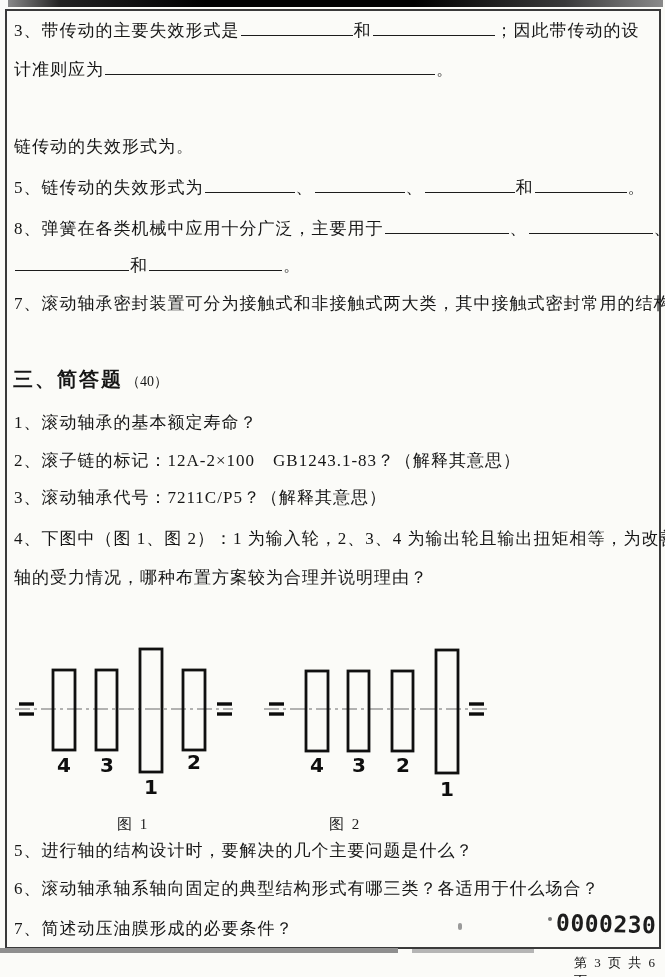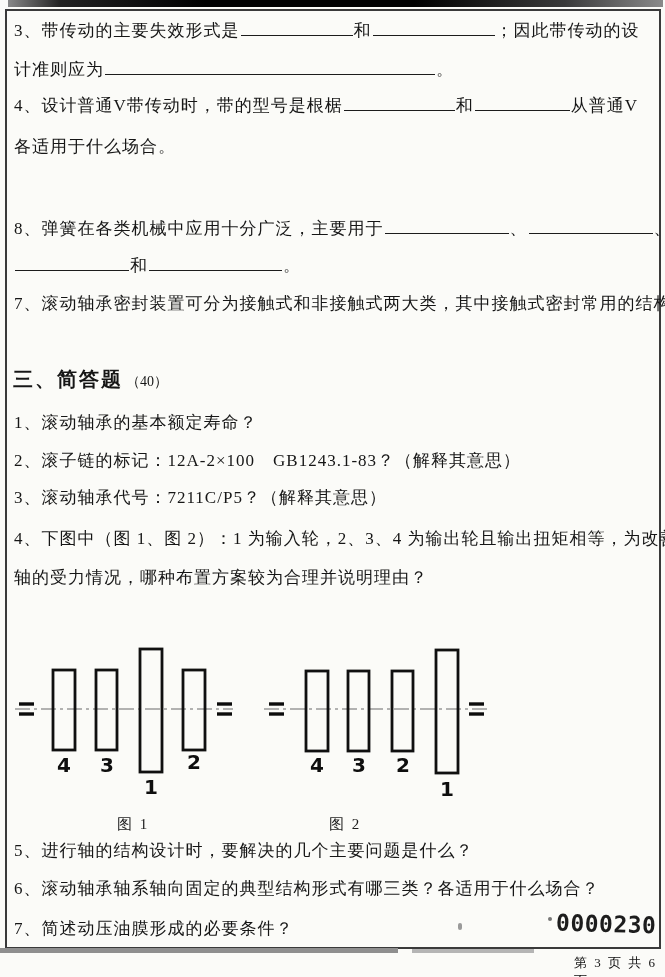--- a/index.html
+++ b/index.html
@@ -37,24 +37,24 @@
 
   <div class="top-smudge"></div>
   <div class="border-box"></div>
   <div class="bottom-smudge-a"></div>
   <div class="bottom-smudge-b"></div>
 
   <div class="line" style="top:20px"><span>3、带传动的主要失效形式是</span><span class="blank" style="width:112px"></span><span>和</span><span class="blank" style="width:122px"></span><span>；因此带传动的设</span></div>
 
   <div class="line" style="top:59px"><span>计准则应为</span><span class="blank" style="width:330px"></span><span>。</span></div>
 
-  <div class="line" style="top:95px"><span>4、设计普通V带传动时，带的型号是根椐</span><span class="blank" style="width:111px"></span><span>和</span><span class="blank" style="width:95px"></span><span>从普通V</span></div>
 
-  <div class="line" style="top:136px"><span>各适用于什么场合。</span></div>
+  <div class="line" style="top:136px"><span>链传动的失效形式为。</span></div>
 
+  <div class="line" style="top:177px"><span>5、链传动的失效形式为</span><span class="blank" style="width:90px"></span><span>、</span><span class="blank" style="width:90px"></span><span>、</span><span class="blank" style="width:90px"></span><span>和</span><span class="blank" style="width:92px"></span><span>。</span></div>
 
   <div class="line" style="top:218px"><span>8、弹簧在各类机械中应用十分广泛，主要用于</span><span class="blank" style="width:124px"></span><span>、</span><span class="blank" style="width:124px"></span><span>、</span></div>
 
   <div class="line" style="top:255px"><span class="blank" style="width:114px"></span><span>和</span><span class="blank" style="width:133px"></span><span>。</span></div>
 
   <div class="line" style="top:293px"><span>7、滚动轴承密封装置可分为接触式和非接触式两大类，其中接触式密封常用的结构</span></div>
 
 
   <div class="heading"><span class="ht">三、简答题</span><span class="hp">（40）</span></div>
 

